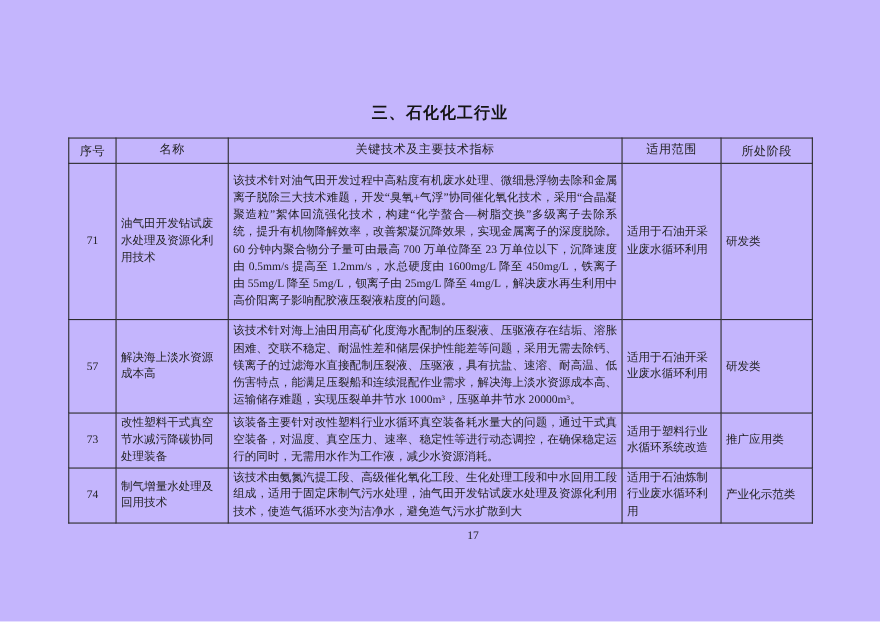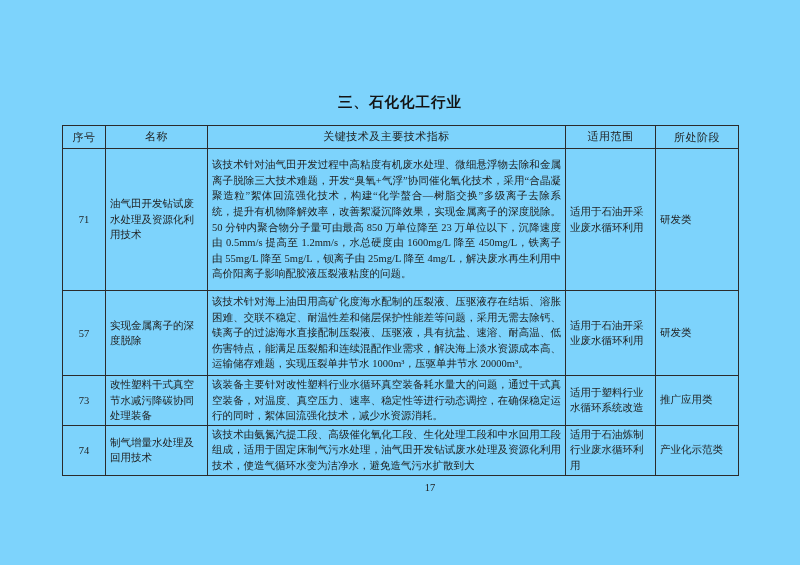--- a/index.html
+++ b/index.html
@@ -4,21 +4,21 @@
 <style>
   html, body {
     margin: 0;
     padding: 0;
     background: #ffffff;
   }
   .page {
     position: relative;
     width: 800px;
     height: 565px;
-    background: #7dd3fc;
+    background: #c4b5fd;
     overflow: hidden;
     font-family: "Liberation Serif", "DejaVu Serif", serif;
     color: #1f1f1f;
   }
   .section-title {
     position: absolute;
     top: 93px;
     left: 0;
     width: 100%;
     text-align: center;
@@ -93,35 +93,35 @@
         <th class="col-name">名称</th>
         <th class="col-desc">关键技术及主要技术指标</th>
         <th class="col-scope">适用范围</th>
         <th class="col-stage">所处阶段</th>
       </tr>
     </thead>
     <tbody id="table-body">
         <tr>
       <td class="col-no">71</td>
       <td class="col-name">油气田开发钻试废水处理及资源化利用技术</td>
-      <td class="col-desc">该技术针对油气田开发过程中高粘度有机废水处理、微细悬浮物去除和金属离子脱除三大技术难题，开发“臭氧+气浮”协同催化氧化技术，采用“合晶凝聚造粒”絮体回流强化技术，构建“化学螯合—树脂交换”多级离子去除系统，提升有机物降解效率，改善絮凝沉降效果，实现金属离子的深度脱除。50 分钟内聚合物分子量可由最高 850 万单位降至 23 万单位以下，沉降速度由 0.5mm/s 提高至 1.2mm/s，水总硬度由 1600mg/L 降至 450mg/L，铁离子由 55mg/L 降至 5mg/L，钡离子由 25mg/L 降至 4mg/L，解决废水再生利用中高价阳离子影响配胶液压裂液粘度的问题。</td>
+      <td class="col-desc">该技术针对油气田开发过程中高粘度有机废水处理、微细悬浮物去除和金属离子脱除三大技术难题，开发“臭氧+气浮”协同催化氧化技术，采用“合晶凝聚造粒”絮体回流强化技术，构建“化学螯合—树脂交换”多级离子去除系统，提升有机物降解效率，改善絮凝沉降效果，实现金属离子的深度脱除。60 分钟内聚合物分子量可由最高 700 万单位降至 23 万单位以下，沉降速度由 0.5mm/s 提高至 1.2mm/s，水总硬度由 1600mg/L 降至 450mg/L，铁离子由 55mg/L 降至 5mg/L，钡离子由 25mg/L 降至 4mg/L，解决废水再生利用中高价阳离子影响配胶液压裂液粘度的问题。</td>
       <td class="col-scope">适用于石油开采业废水循环利用</td>
       <td class="col-stage">研发类</td>
     </tr>
         <tr>
       <td class="col-no">57</td>
-      <td class="col-name">实现金属离子的深度脱除</td>
+      <td class="col-name">解决海上淡水资源成本高</td>
       <td class="col-desc">该技术针对海上油田用高矿化度海水配制的压裂液、压驱液存在结垢、溶胀困难、交联不稳定、耐温性差和储层保护性能差等问题，采用无需去除钙、镁离子的过滤海水直接配制压裂液、压驱液，具有抗盐、速溶、耐高温、低伤害特点，能满足压裂船和连续混配作业需求，解决海上淡水资源成本高、运输储存难题，实现压裂单井节水 1000m³，压驱单井节水 20000m³。</td>
       <td class="col-scope">适用于石油开采业废水循环利用</td>
       <td class="col-stage">研发类</td>
     </tr>
         <tr>
       <td class="col-no">73</td>
       <td class="col-name">改性塑料干式真空节水减污降碳协同处理装备</td>
-      <td class="col-desc">该装备主要针对改性塑料行业水循环真空装备耗水量大的问题，通过干式真空装备，对温度、真空压力、速率、稳定性等进行动态调控，在确保稳定运行的同时，絮体回流强化技术，减少水资源消耗。</td>
+      <td class="col-desc">该装备主要针对改性塑料行业水循环真空装备耗水量大的问题，通过干式真空装备，对温度、真空压力、速率、稳定性等进行动态调控，在确保稳定运行的同时，无需用水作为工作液，减少水资源消耗。</td>
       <td class="col-scope">适用于塑料行业水循环系统改造</td>
       <td class="col-stage">推广应用类</td>
     </tr>
         <tr>
       <td class="col-no">74</td>
       <td class="col-name">制气增量水处理及回用技术</td>
       <td class="col-desc">该技术由氨氮汽提工段、高级催化氧化工段、生化处理工段和中水回用工段组成，适用于固定床制气污水处理，油气田开发钻试废水处理及资源化利用技术，使造气循环水变为洁净水，避免造气污水扩散到大</td>
       <td class="col-scope">适用于石油炼制行业废水循环利用</td>
       <td class="col-stage">产业化示范类</td>
     </tr>

